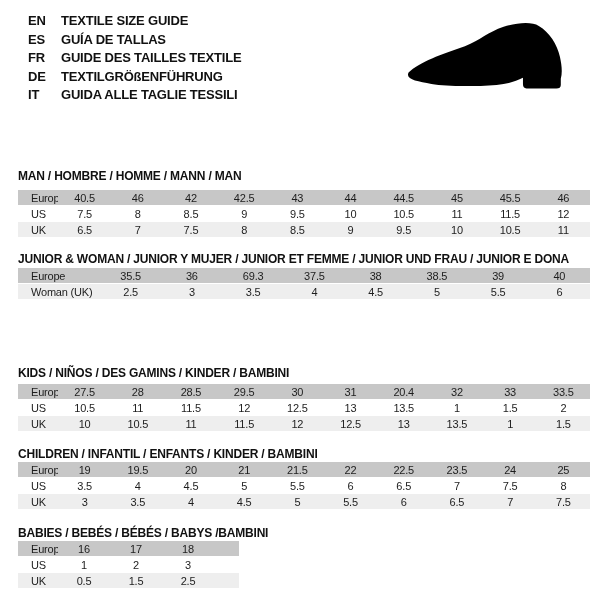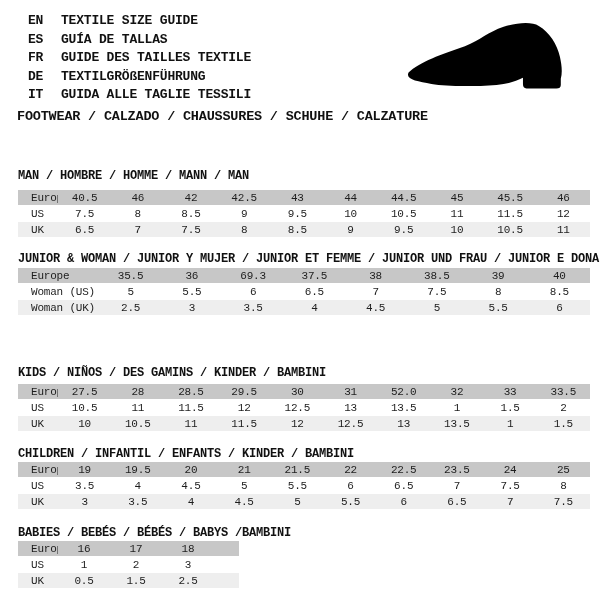--- a/index.html
+++ b/index.html
@@ -1,17 +1,17 @@
 <!DOCTYPE html>
 <html><head>
 <meta charset="utf-8">
 <style>
   html,body{margin:0;padding:0;background:#fff;}
   .page{position:relative;width:600px;height:600px;background:#ffffff;overflow:hidden;
-        font-family:Liberation Mono, monospace;color:#1d1d1d;}
+        font-family:Liberation Sans, sans-serif;color:#1d1d1d;}
 
   
   .lang-block{position:absolute;left:28px;top:12px;}
   .lang-row{font-size:13px;font-weight:bold;line-height:18.6px;letter-spacing:-0.2px;white-space:nowrap;color:#111;}
   .lang-code{display:inline-block;width:33px;}
 
   .category-line{position:absolute;left:17px;top:109px;font-size:13.5px;font-weight:bold;
                  letter-spacing:-0.2px;white-space:nowrap;color:#111;}
 
   
@@ -36,21 +36,20 @@
 <div class="page">
 
   <div class="lang-block">
     <div class="lang-row"><span class="lang-code">EN</span><span>TEXTILE SIZE GUIDE</span></div>
     <div class="lang-row"><span class="lang-code">ES</span><span>GUÍA DE TALLAS</span></div>
     <div class="lang-row"><span class="lang-code">FR</span><span>GUIDE DES TAILLES TEXTILE</span></div>
     <div class="lang-row"><span class="lang-code">DE</span><span>TEXTILGRÖßENFÜHRUNG</span></div>
     <div class="lang-row"><span class="lang-code">IT</span><span>GUIDA ALLE TAGLIE TESSILI</span></div>
   </div>
 
-  <div class="category-line">FOOTWEAR / CALZADO / CHAUSSURES / SCHUHE / CALZATURE</div>
 
   <svg class="shoe" viewBox="0 0 200 100" aria-hidden="true">
     <path fill="#000000" d="M12,62
       C24,50 50,41 76,32
       C94,25 102,16 120,10
       C136,5 152,4 160,9
       C172,16 181,30 184,44
       C186,53 187,62 185,69
       L185,76 Q185,80 180,80
       L146,80 Q142,80 142,75
@@ -136,31 +135,20 @@
           <td>Europe</td>
           <td>35.5</td>
           <td>36</td>
           <td>69.3</td>
           <td>37.5</td>
           <td>38</td>
           <td>38.5</td>
           <td>39</td>
           <td>40</td>
         </tr>
-        <tr>
-          <td>Woman (US)</td>
-          <td>5</td>
-          <td>5.5</td>
-          <td>6</td>
-          <td>6.5</td>
-          <td>7</td>
-          <td>7.5</td>
-          <td>8</td>
-          <td>8.5</td>
-        </tr>
         <tr class="alt">
           <td>Woman (UK)</td>
           <td>2.5</td>
           <td>3</td>
           <td>3.5</td>
           <td>4</td>
           <td>4.5</td>
           <td>5</td>
           <td>5.5</td>
           <td>6</td>
@@ -185,21 +173,21 @@
       </colgroup>
     <tbody>
         <tr class="hdr">
           <td>Europe</td>
           <td>27.5</td>
           <td>28</td>
           <td>28.5</td>
           <td>29.5</td>
           <td>30</td>
           <td>31</td>
-          <td>52.0</td>
+          <td>20.4</td>
           <td>32</td>
           <td>33</td>
           <td>33.5</td>
         </tr>
         <tr>
           <td>US</td>
           <td>10.5</td>
           <td>11</td>
           <td>11.5</td>
           <td>12</td>

